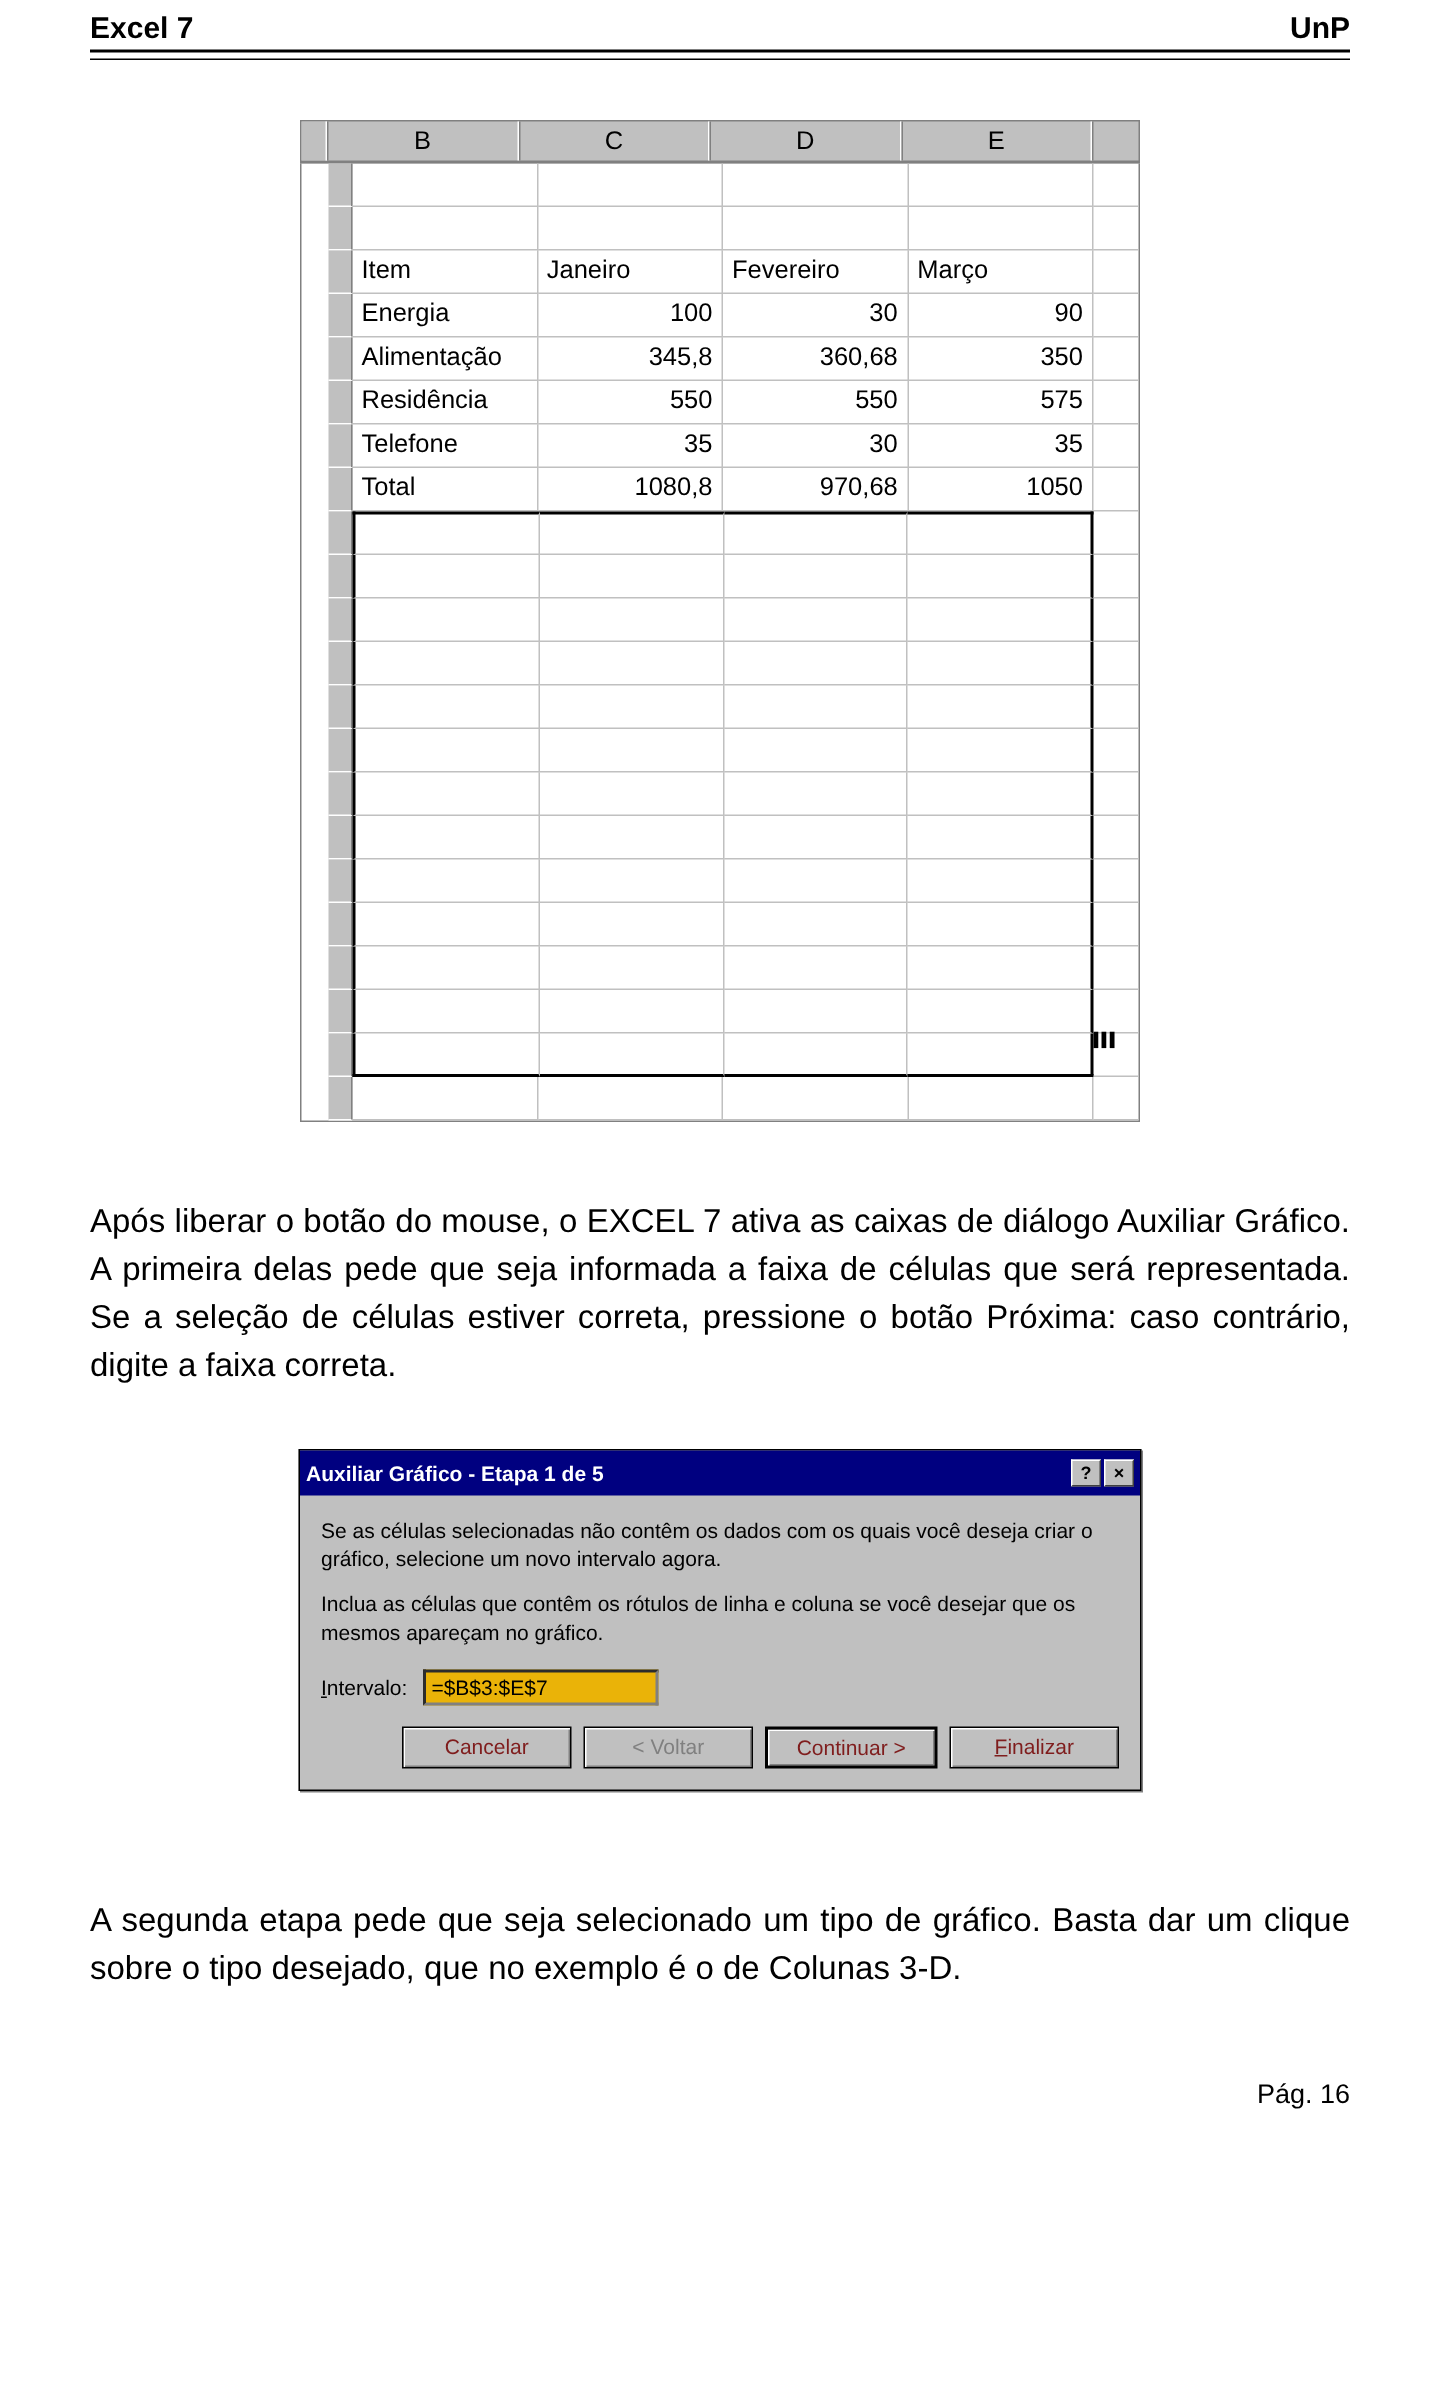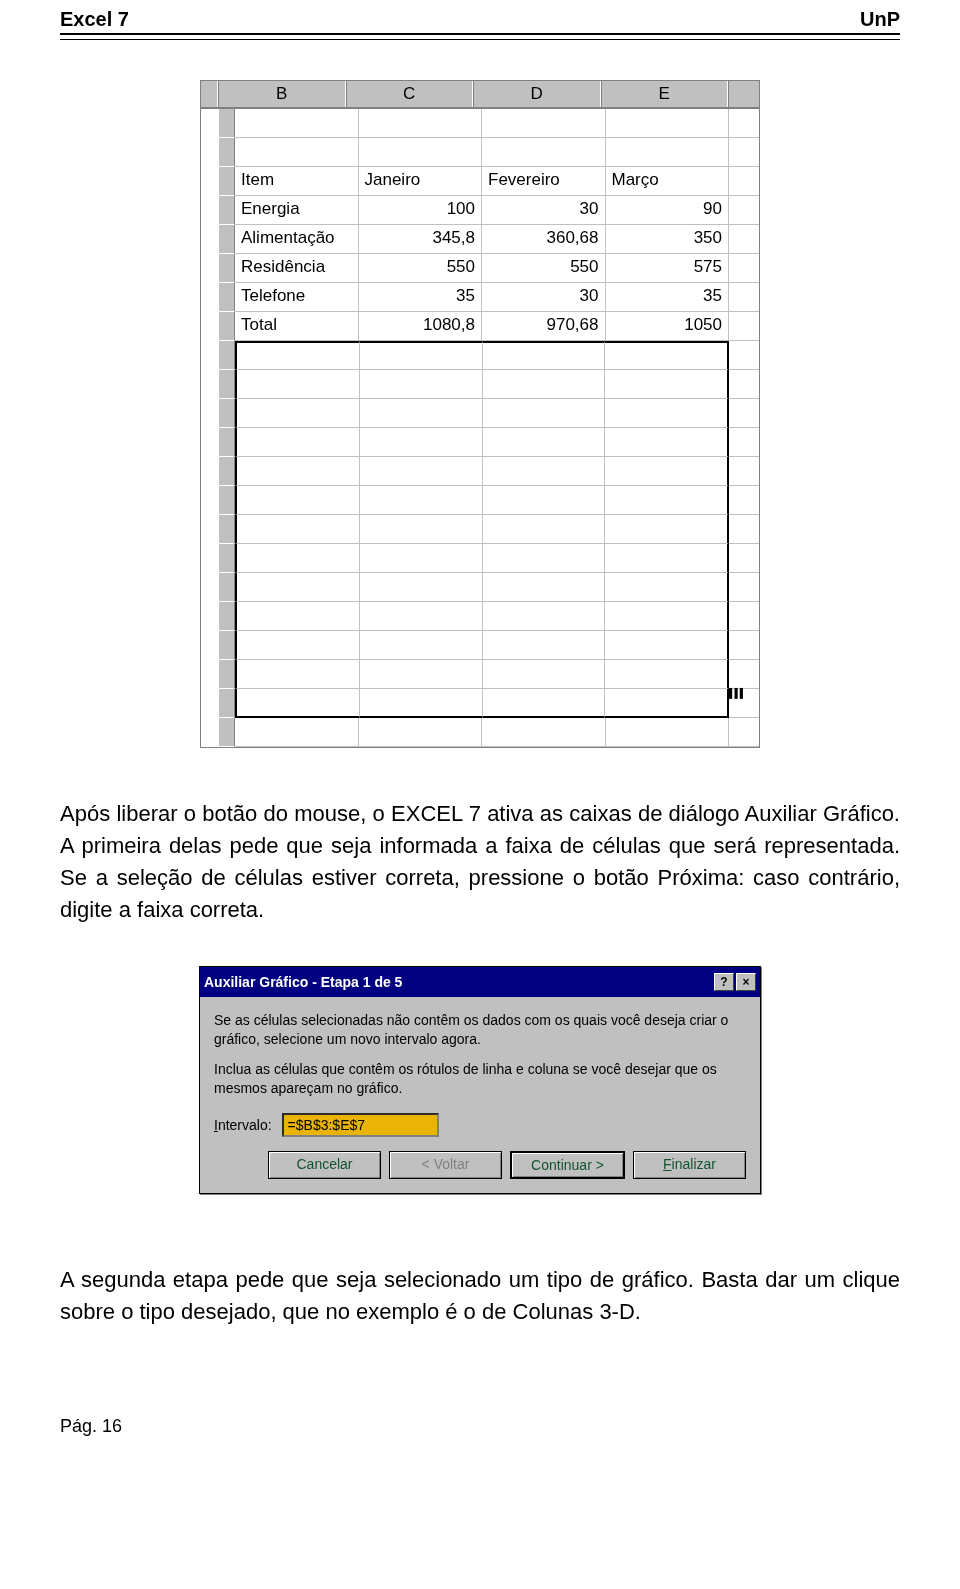--- a/index.html
+++ b/index.html
@@ -170,28 +170,28 @@
   }
   .win-btn {
     min-width: 95px;
     background: #c0c0c0;
     border: 1px solid #000;
     box-shadow: inset 1px 1px 0 #fff, inset -1px -1px 0 #808080;
     padding: 4px 8px;
     font-family: "MS Sans Serif", sans-serif;
     font-size: 14px;
     text-align: center;
-    color: #14532d;
+    color: #7f1d1d;
   }
   .win-btn.disabled { color: #808080; }
   .win-btn.default { border: 2px solid #000; }
   .footer {
-    text-align: left;
+    text-align: right;
     font-size: 18px;
-    margin-top: 88px;
+    margin-top: 58px;
   }
   .mini-chart {
     font-size: 9px;
     letter-spacing: -1px;
     color: #000;
     line-height: 1;
   }
 </style>
 </head>
 <body>

